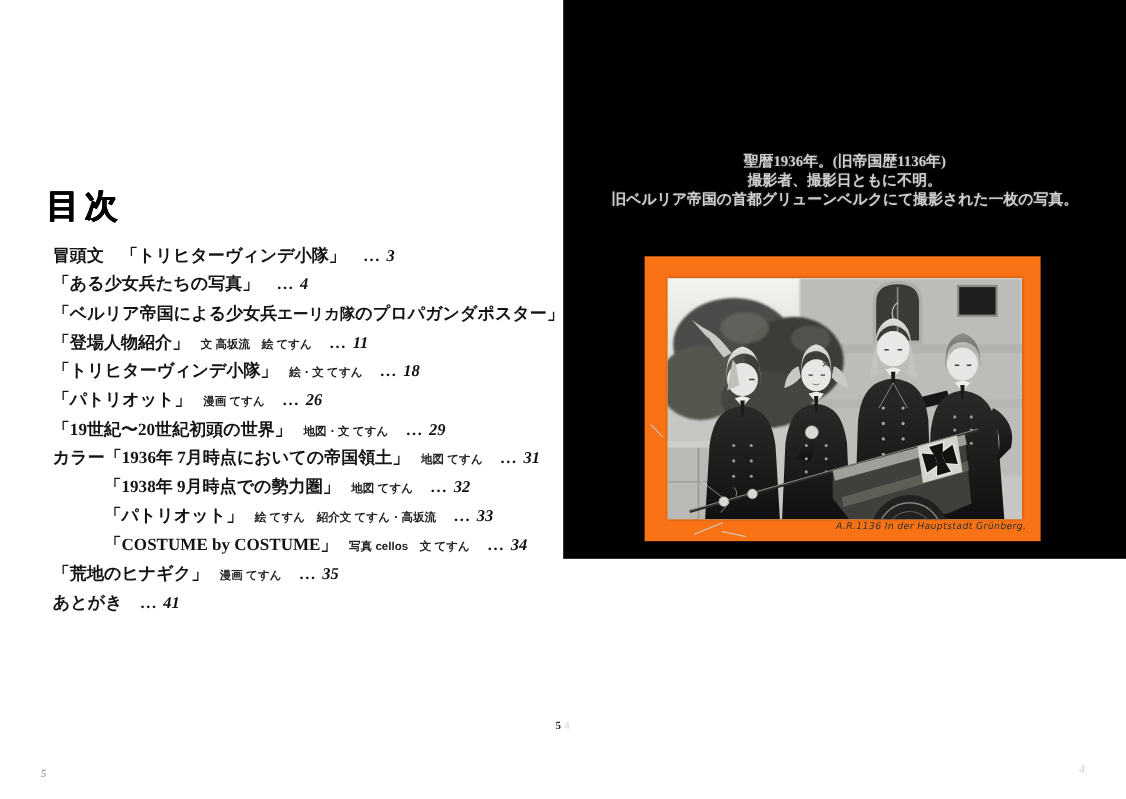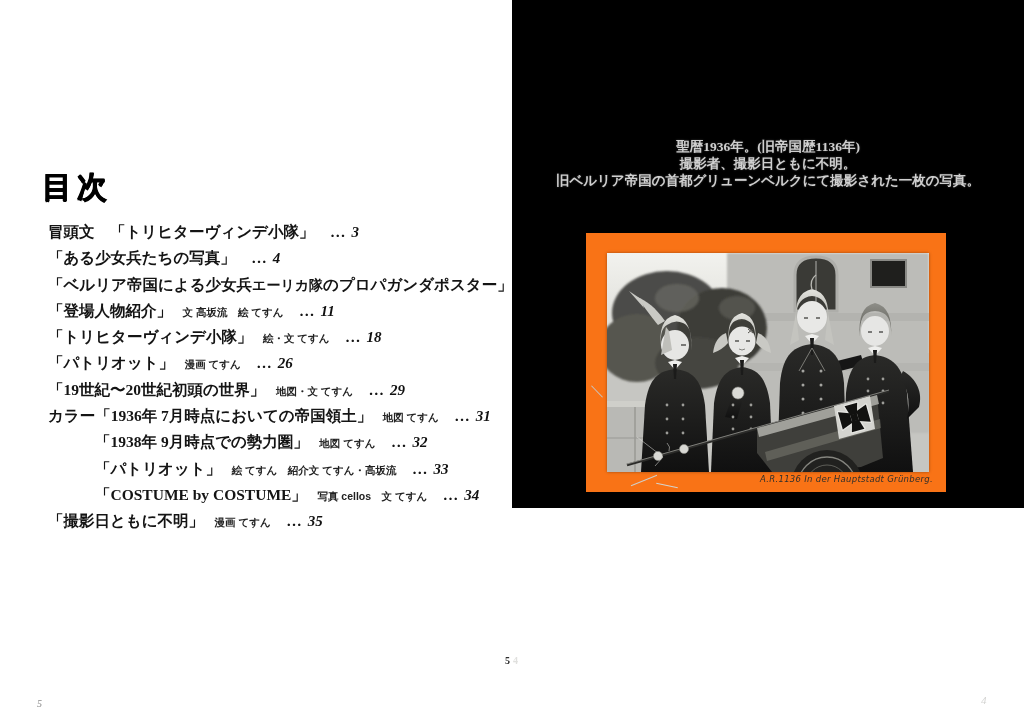--- a/index.html
+++ b/index.html
@@ -89,21 +89,22 @@
     <div class="toc-row"><span class="toc-prefix"></span><span class="toc-t1">「ある少女兵たちの写真」</span><span class="toc-bold"></span><span class="toc-t2"></span><span class="toc-credit"></span><span class="toc-dots">　…</span><span class="toc-page">4</span></div>
     <div class="toc-row"><span class="toc-prefix"></span><span class="toc-t1">「ベルリア帝国による少女兵</span><span class="toc-bold">エーリカ隊</span><span class="toc-t2">のプロパガンダポスター」</span><span class="toc-credit"></span><span class="toc-dots">　…</span><span class="toc-page">6</span></div>
     <div class="toc-row"><span class="toc-prefix"></span><span class="toc-t1">「登場人物紹介」</span><span class="toc-bold"></span><span class="toc-t2"></span><span class="toc-credit">　文 高坂流　絵 てすん</span><span class="toc-dots">　…</span><span class="toc-page">11</span></div>
     <div class="toc-row"><span class="toc-prefix"></span><span class="toc-t1">「トリヒターヴィンデ小隊」</span><span class="toc-bold"></span><span class="toc-t2"></span><span class="toc-credit">　絵・文 てすん</span><span class="toc-dots">　…</span><span class="toc-page">18</span></div>
     <div class="toc-row"><span class="toc-prefix"></span><span class="toc-t1">「パトリオット」</span><span class="toc-bold"></span><span class="toc-t2"></span><span class="toc-credit">　漫画 てすん</span><span class="toc-dots">　…</span><span class="toc-page">26</span></div>
     <div class="toc-row"><span class="toc-prefix"></span><span class="toc-t1">「19世紀〜20世紀初頭の世界」</span><span class="toc-bold"></span><span class="toc-t2"></span><span class="toc-credit">　地図・文 てすん</span><span class="toc-dots">　…</span><span class="toc-page">29</span></div>
     <div class="toc-row"><span class="toc-prefix">カラー</span><span class="toc-t1">「1936年 7月時点においての帝国領土」</span><span class="toc-bold"></span><span class="toc-t2"></span><span class="toc-credit">　地図 てすん</span><span class="toc-dots">　…</span><span class="toc-page">31</span></div>
     <div class="toc-row indent"><span class="toc-prefix"></span><span class="toc-t1">「1938年 9月時点での勢力圏」</span><span class="toc-bold"></span><span class="toc-t2"></span><span class="toc-credit">　地図 てすん</span><span class="toc-dots">　…</span><span class="toc-page">32</span></div>
     <div class="toc-row indent"><span class="toc-prefix"></span><span class="toc-t1">「パトリオット」</span><span class="toc-bold"></span><span class="toc-t2"></span><span class="toc-credit">　絵 てすん　紹介文 てすん・高坂流</span><span class="toc-dots">　…</span><span class="toc-page">33</span></div>
     <div class="toc-row indent"><span class="toc-prefix"></span><span class="toc-t1">「COSTUME by COSTUME」</span><span class="toc-bold"></span><span class="toc-t2"></span><span class="toc-credit">　写真 cellos　文 てすん</span><span class="toc-dots">　…</span><span class="toc-page">34</span></div>
-    <div class="toc-row"><span class="toc-prefix"></span><span class="toc-t1">「撮影日ともに不明」</span><span class="toc-bold"></span><span class="toc-t2"></span><span class="toc-credit">　漫画 てすん</span><span class="toc-dots">　…</span><span class="toc-page">35</span></div>
+    <div class="toc-row"><span class="toc-prefix"></span><span class="toc-t1">「荒地のヒナギク」</span><span class="toc-bold"></span><span class="toc-t2"></span><span class="toc-credit">　漫画 てすん</span><span class="toc-dots">　…</span><span class="toc-page">35</span></div>
+    <div class="toc-row"><span class="toc-prefix"></span><span class="toc-t1">あとがき</span><span class="toc-bold"></span><span class="toc-t2"></span><span class="toc-credit"></span><span class="toc-dots">　…</span><span class="toc-page">41</span></div>
   </div>
 
   <div class="gutter-num-left">5</div>
   <div class="corner-num-left">5</div>
 </div>
 
 <div class="page-right">
   <div class="photo-header">
     <div>聖暦1936年。(旧帝国歴1136年)</div>
     <div>撮影者、撮影日ともに不明。</div>

